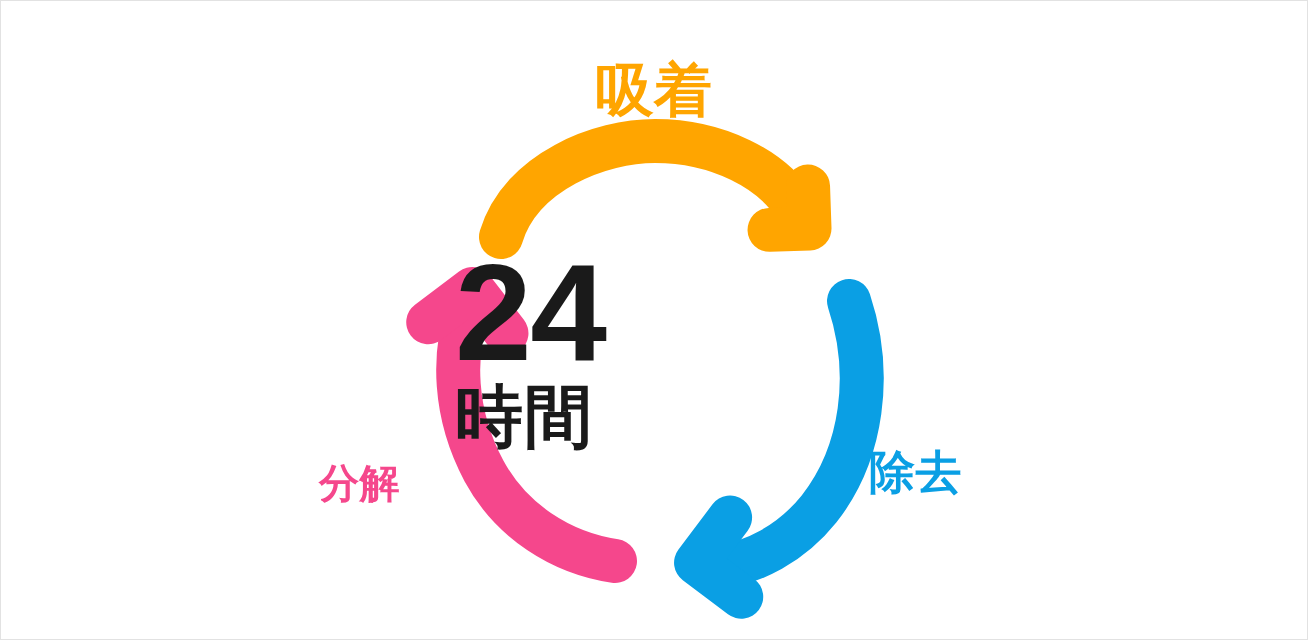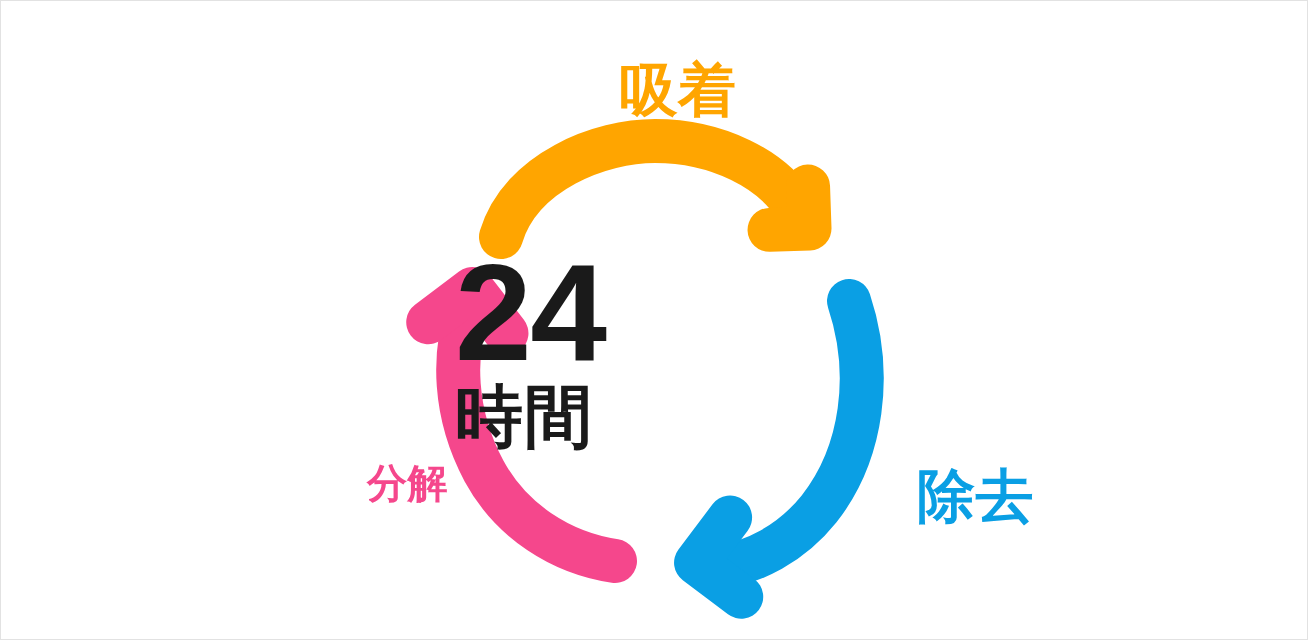--- a/index.html
+++ b/index.html
@@ -30,33 +30,32 @@
     height: 640px;
     display: block;
   }
   .label {
     position: absolute;
     font-weight: 700;
     line-height: 1;
     white-space: nowrap;
     letter-spacing: 0.01em;
     user-select: none;
-    padding-left: 48px;
   }
   #label-adsorption {
     left: 0;
     right: 0;
     top: 60px;
     text-align: center;
     font-size: 58px;
   }
   #label-removal {
     left: 868px;
-    top: 466px;
-    font-size: 58px;
+    top: 448px;
+    font-size: 46px;
   }
   #label-decomposition {
     left: 318px;
     top: 462px;
     font-size: 40px;
   }
   #center-stack {
     position: absolute;
     left: 454px;
     top: 248px;

